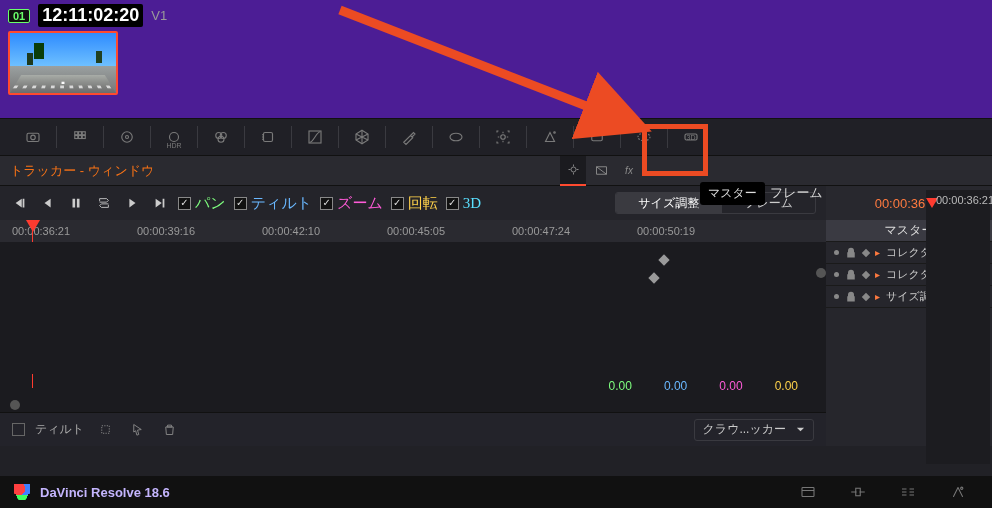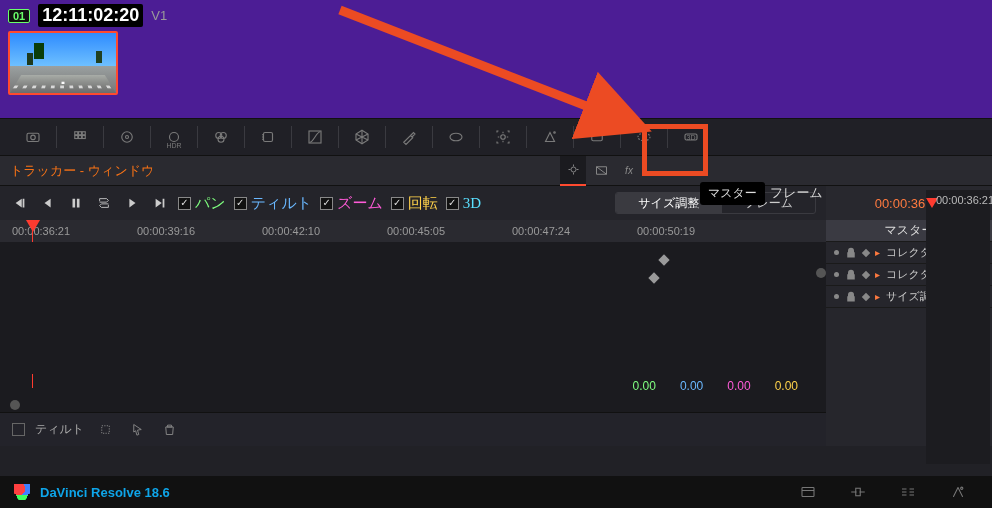--- a/index.html
+++ b/index.html
@@ -249,21 +249,21 @@
   .diamond {
     position:absolute;
     width:8px;height:8px;
     background:#9a9a9a;
     transform:rotate(45deg);
   }
   .readout {
     height: 24px;
     display:flex;
     justify-content:flex-end;
-    gap: 24px;
+    gap: 32px;
     padding-right: 28px;
     align-items:center;
     font-size:12px;
   }
   .ro-pan{color:#7fff7f;} .ro-tilt{color:#6ab8ff;} .ro-zoom{color:#ff5bd8;} .ro-rot{color:#ffd24a;}
   .lscrolldot { height:14px; display:flex; align-items:center; padding-left:10px;}
   .lscrolldot .dot{width:10px;height:10px;border-radius:50%;background:#555;}
 
   
   .lfooter {
@@ -348,21 +348,21 @@
     padding:0 14px;
     gap:10px;
   }
   .logo {
     width:16px;height:16px;
     background:
       radial-gradient(circle at 30% 30%, #ff4040 40%, transparent 41%),
       radial-gradient(circle at 70% 30%, #4080ff 40%, transparent 41%),
       radial-gradient(circle at 50% 70%, #40ff60 40%, transparent 41%);
   }
-  .appname { color:#0ea5e9;font-size:13px;font-weight:600; }
+  .appname { color:#c4b5fd;font-size:13px;font-weight:600; }
   .bicon {
     width:40px;height:32px;display:flex;align-items:center;justify-content:center;color:#777;
   }
   .bicon svg{width:18px;height:18px;fill:none;stroke:currentColor;stroke-width:1.4;}
   .bspacer{flex:1;}
   .vscroll{
     position:absolute; left:816px; top:268px; width:10px;height:10px;border-radius:50%;background:#555;
   }
 </style>
 </head>
@@ -620,20 +620,26 @@
       <div class="ficon">
           <svg viewBox="0 0 24 24">
             <path d="M6 4 L18 12 L12 13 L14 20 L11 21 L9 14 L6 16 Z"></path>
           </svg>
         </div>
       <div class="ficon">
           <svg viewBox="0 0 24 24">
             <path d="M6 8h12l-1 12H7zM9 5h6l1 3H8z"></path>
           </svg>
         </div>
+      <div class="dropdown">
+        <span>クラウ...ッカー</span>
+        <svg viewBox="0 0 10 10">
+            <path d="M1 3 L5 7 L9 3 Z"></path>
+          </svg>
+      </div>
     </div>
   </div>
 
   <div class="right" style="width:100px;">
     <div class="kf-head">00:00:36:21</div>
     <div class="kf-master">マスター</div>
     <div class="kf-row">
       <span class="dot"></span>
       <svg class="lock" viewBox="0 0 16 16">
           <path d="M4 7V5a4 4 0 018 0v2h1v7H3V7z" fill="#888"></path>

